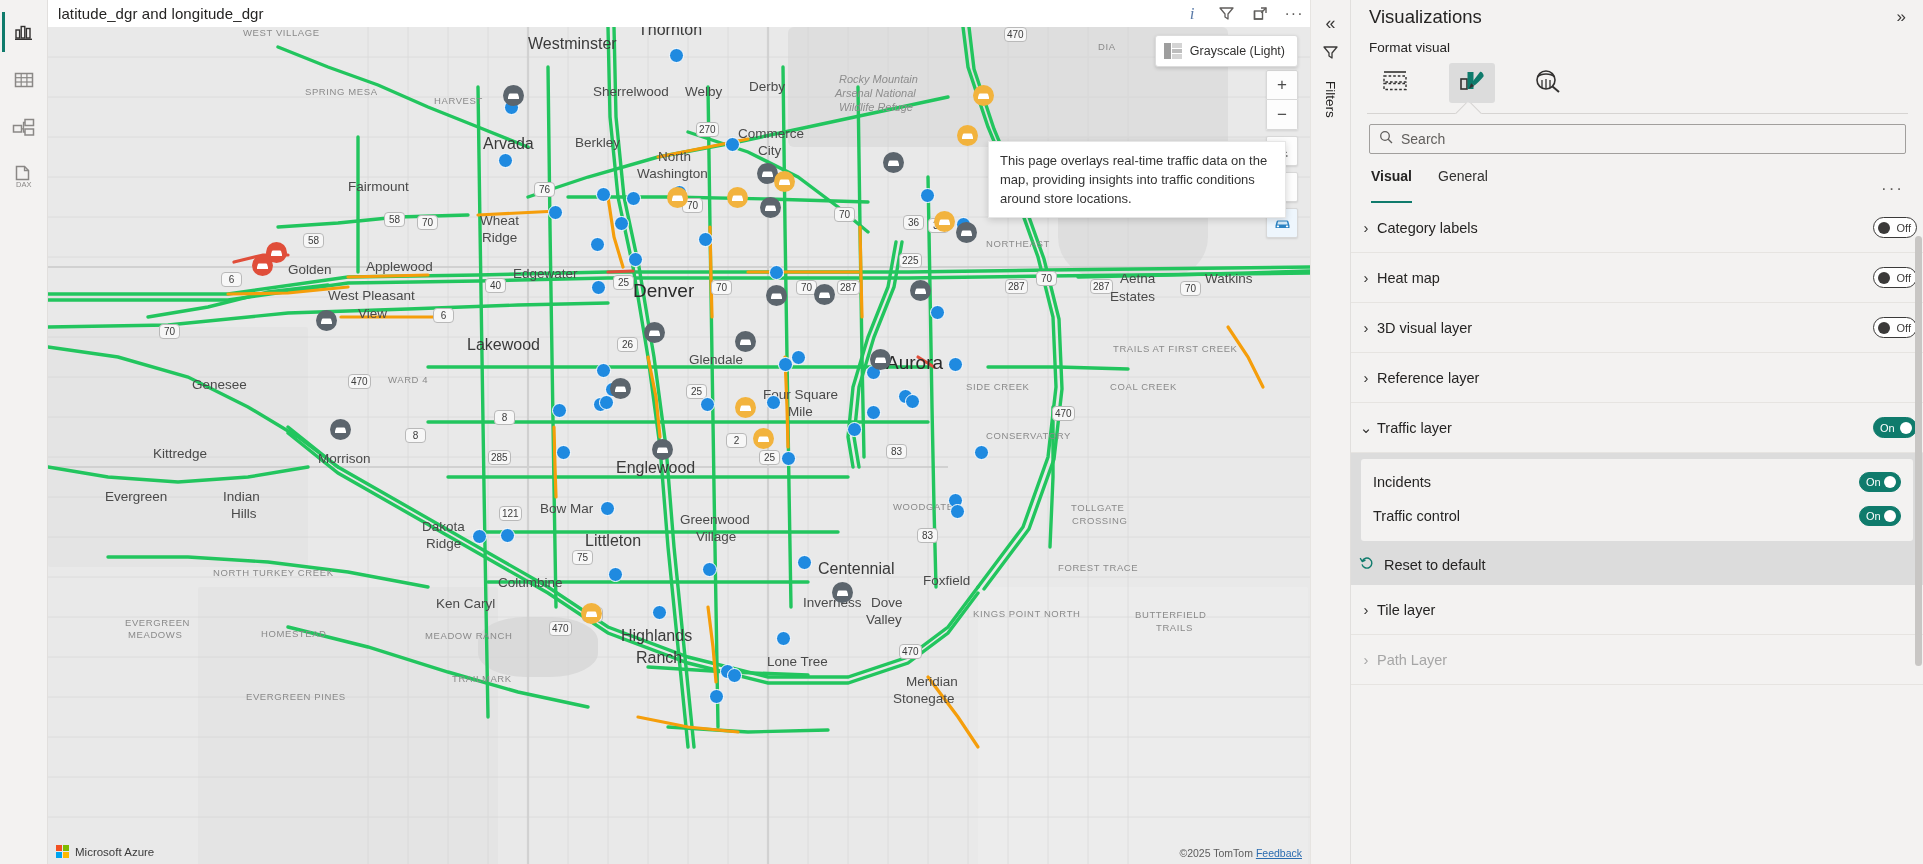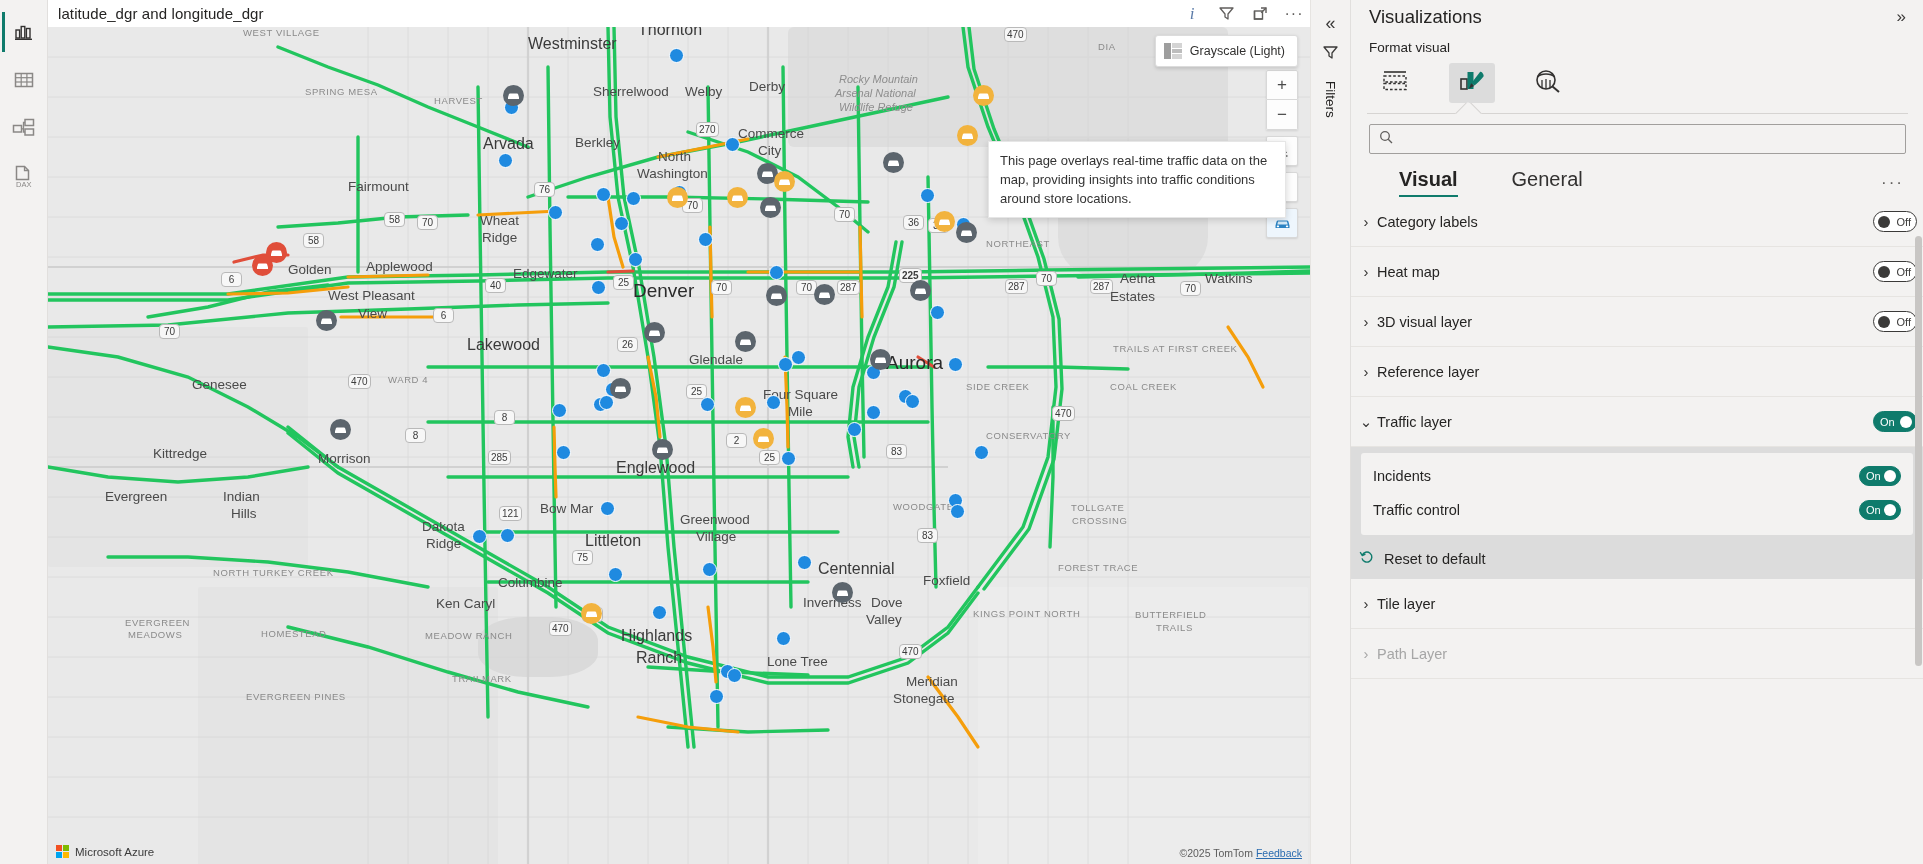--- a/index.html
+++ b/index.html
@@ -191,21 +191,21 @@
   }
   #search-input {
     border: none; outline: none; background: transparent; font-size: 14px;
     color: #605e5c; width: 100%; font-family: "Liberation Sans", sans-serif;
   }
   #search-input::placeholder { color: #605e5c; }
 
   #vg-tabs {
     display: flex; align-items: flex-end; gap: 26px; padding: 14px 4px 0 4px; position: relative;
   }
-  .vg-tab { font-size: 20px; color: #323130; padding-bottom: 6px; cursor: pointer; position: relative; margin-left: 28px; }
+  .vg-tab { font-size: 14px; color: #323130; padding-bottom: 19px; cursor: pointer; position: relative; }
   .vg-tab.active { color: #252423; font-weight: bold; }
   .vg-tab.active::after {
     content: ""; position: absolute; left: 0; right: 0; bottom: 0; height: 2.5px; background: #0f7b6c;
   }
   #vg-more { margin-left: auto; color: #605e5c; font-size: 17px; letter-spacing: 2px; cursor: pointer; padding-bottom: 4px; }
 
   
   #fmt-list { margin-top: 0px; }
   .fmt-row {
     height: 50px; display: flex; align-items: center; padding: 0 6px 0 4px;
@@ -476,21 +476,21 @@
           <div class="shield" style="left: 956px; top: 0px;">470</div>
           <div class="shield" style="left: 648px; top: 95px;">270</div>
           <div class="shield" style="left: 486px; top: 155px;">76</div>
           <div class="shield" style="left: 634px; top: 171px;">70</div>
           <div class="shield" style="left: 786px; top: 180px;">70</div>
           <div class="shield" style="left: 336px; top: 185px;">58</div>
           <div class="shield" style="left: 369px; top: 188px;">70</div>
           <div class="shield" style="left: 255px; top: 206px;">58</div>
           <div class="shield" style="left: 855px; top: 188px;">36</div>
           <div class="shield" style="left: 880px; top: 191px;">36</div>
-          <div class="shield" style="left: 851px; top: 241px; font-weight: bold;">225</div>
+          <div class="shield" style="left: 851px; top: 226px;">225</div>
           <div class="shield" style="left: 173px; top: 245px;">6</div>
           <div class="shield" style="left: 437px; top: 251px;">40</div>
           <div class="shield" style="left: 565px; top: 248px;">25</div>
           <div class="shield" style="left: 663px; top: 253px;">70</div>
           <div class="shield" style="left: 748px; top: 253px;">70</div>
           <div class="shield" style="left: 789px; top: 253px;">287</div>
           <div class="shield" style="left: 957px; top: 252px;">287</div>
           <div class="shield" style="left: 988px; top: 244px;">70</div>
           <div class="shield" style="left: 1042px; top: 252px;">287</div>
           <div class="shield" style="left: 1132px; top: 254px;">70</div>
@@ -901,20 +901,21 @@
         <div id="fmt-caret"></div>
       </div>
 
       <div id="search-box">
         <span>
           <svg width="14" height="14" viewBox="0 0 14 14">
             <circle cx="6" cy="6" r="4.3" fill="none" stroke="#605e5c" stroke-width="1.3"></circle>
             <line x1="9.2" y1="9.2" x2="13" y2="13" stroke="#605e5c" stroke-width="1.3"></line>
           </svg>
         </span>
+        <input id="search-input" type="text" placeholder="Search" style="">
       </div>
 
       <div id="vg-tabs">
         <div class="vg-tab active">Visual</div>
         <div class="vg-tab">General</div>
         <div id="vg-more">···</div>
       </div>
     </div>
 
     <div id="fmt-list">

